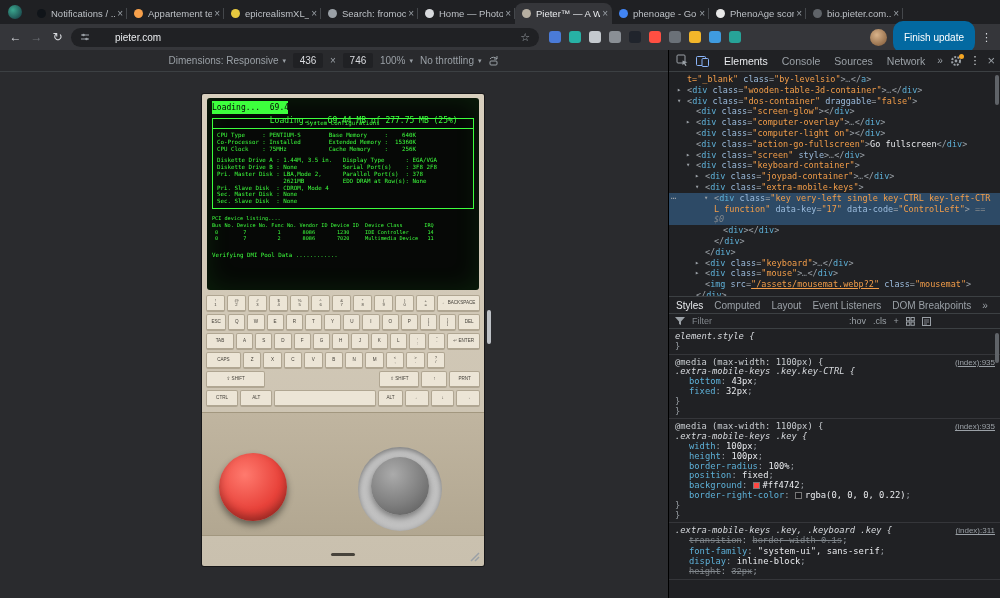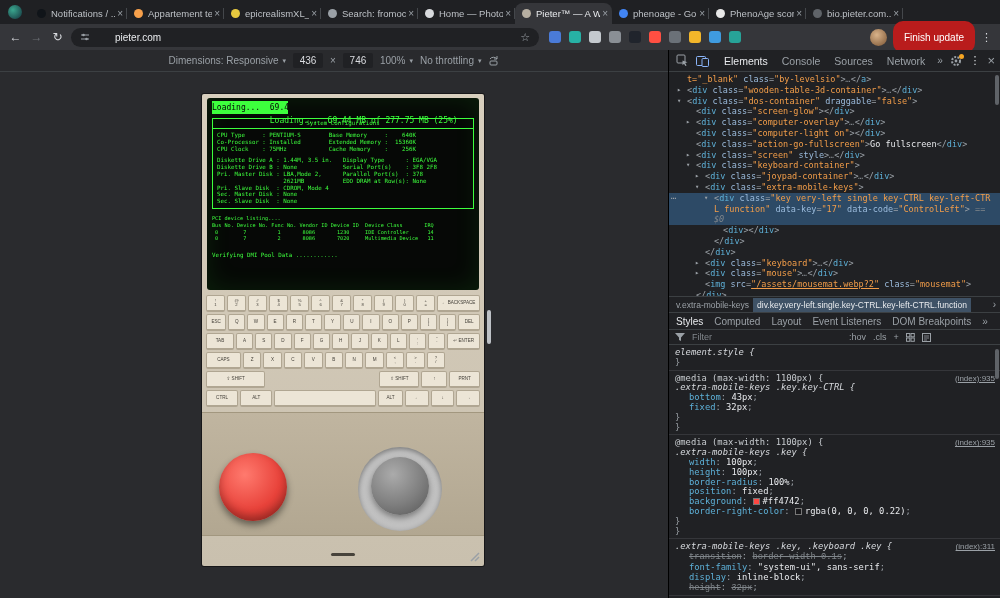--- a/index.html
+++ b/index.html
@@ -23,21 +23,21 @@
   .navbtn.dim{color:#6b6f74;}
   .urlpill{width:468px;height:19px;background:#202124;border-radius:10px;display:flex;align-items:center;
     padding:0 9px;gap:6px;flex:none;}
   .url{color:#e8eaed;font-size:10px;flex:1;padding-left:19px;}
   .star{color:#9aa0a6;font-size:11px;}
   .exts{display:flex;gap:8px;align-items:center;margin-left:4px;}
   .ext{width:12px;height:12px;border-radius:3px;display:inline-block;}
   .abspacer{flex:1;}
   .avatar{width:17px;height:17px;border-radius:50%;flex:none;
     background:radial-gradient(circle at 40% 35%,#d9b38a,#7a5433);}
-  .updatebtn{height:32px;background:#b91c1c;color:#fff;font-size:10px;border-radius:10px;
+  .updatebtn{height:32px;background:#0369a1;color:#fff;font-size:10px;border-radius:10px;
     padding:0 11px;display:flex;align-items:center;flex:none;}
   .kebab{color:#dadce0;font-size:11px;flex:none;}
   
   .main{display:flex;height:548px;}
   .left{width:668px;display:flex;flex-direction:column;}
   .devicebar{height:22px;background:#292a2d;border-bottom:1px solid #3c4043;display:flex;align-items:center;
     justify-content:center;gap:7px;color:#9aa0a6;font-size:10px;flex:none;}
   .caret{font-size:7px;color:#9aa0a6;margin-left:-3px;}
   .dimfield{width:30px;height:15px;background:#202124;color:#dadce0;text-align:center;font-size:10px;
     line-height:15px;border-radius:2px;display:inline-block;}
@@ -543,25 +543,20 @@
         <div class="tline sel" style="padding-left: 45px;"><span class="gdots">⋯</span><span class="arrow" style="left: 35px;">▾</span><span class="seg b">&lt;</span><span class="seg t">div</span><span class="seg x"> </span><span class="seg a">class</span><span class="seg b">=</span><span class="seg v">"key very-left single key-CTRL key-left-CTRL function"</span><span class="seg x"> </span><span class="seg a">data-key</span><span class="seg b">=</span><span class="seg v">"17"</span><span class="seg x"> </span><span class="seg a">data-code</span><span class="seg b">=</span><span class="seg v">"ControlLeft"</span><span class="seg b">&gt;</span><span class="seg g"> == $0</span></div>
         <div class="tline" style="padding-left: 54px;"><span class="seg b">&lt;</span><span class="seg t">div</span><span class="seg b">&gt;&lt;/</span><span class="seg t">div</span><span class="seg b">&gt;</span></div>
         <div class="tline" style="padding-left: 45px;"><span class="seg b">&lt;/</span><span class="seg t">div</span><span class="seg b">&gt;</span></div>
         <div class="tline" style="padding-left: 36px;"><span class="seg b">&lt;/</span><span class="seg t">div</span><span class="seg b">&gt;</span></div>
         <div class="tline" style="padding-left: 36px;"><span class="arrow" style="left: 26px;">▸</span><span class="seg b">&lt;</span><span class="seg t">div</span><span class="seg x"> </span><span class="seg a">class</span><span class="seg b">=</span><span class="seg v">"keyboard"</span><span class="seg b">&gt;</span><span class="seg g">…</span><span class="seg b">&lt;/</span><span class="seg t">div</span><span class="seg b">&gt;</span></div>
         <div class="tline" style="padding-left: 36px;"><span class="arrow" style="left: 26px;">▸</span><span class="seg b">&lt;</span><span class="seg t">div</span><span class="seg x"> </span><span class="seg a">class</span><span class="seg b">=</span><span class="seg v">"mouse"</span><span class="seg b">&gt;</span><span class="seg g">…</span><span class="seg b">&lt;/</span><span class="seg t">div</span><span class="seg b">&gt;</span></div>
         <div class="tline" style="padding-left: 36px;"><span class="seg b">&lt;</span><span class="seg t">img</span><span class="seg x"> </span><span class="seg a">src</span><span class="seg b">=</span><span class="seg u">"/assets/mousemat.webp?2"</span><span class="seg x"> </span><span class="seg a">class</span><span class="seg b">=</span><span class="seg v">"mousemat"</span><span class="seg b">&gt;</span></div>
         <div class="tline" style="padding-left: 27px;"><span class="seg b">&lt;/</span><span class="seg t">div</span><span class="seg b">&gt;</span></div>
         <div class="dtscroll"></div>
       </div>
-    <div class="crumbs">
-        <span class="crumb">v.extra-mobile-keys</span>
-        <span class="crumb selchip">div.key.very-left.single.key-CTRL.key-left-CTRL.function</span>
-        <span class="crumbnext">›</span>
-      </div>
     <div class="stabs">
         <span class="stab active">Styles</span>
         <span class="stab">Computed</span>
         <span class="stab">Layout</span>
         <span class="stab">Event Listeners</span>
         <span class="stab">DOM Breakpoints</span>
         <span class="stabmore">»</span>
       </div>
     <div class="sfilter">
       <span style="display:flex">

